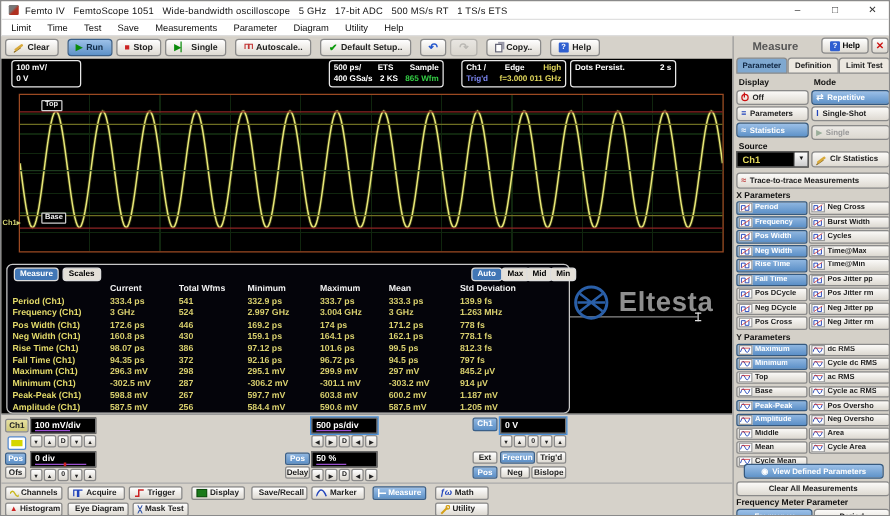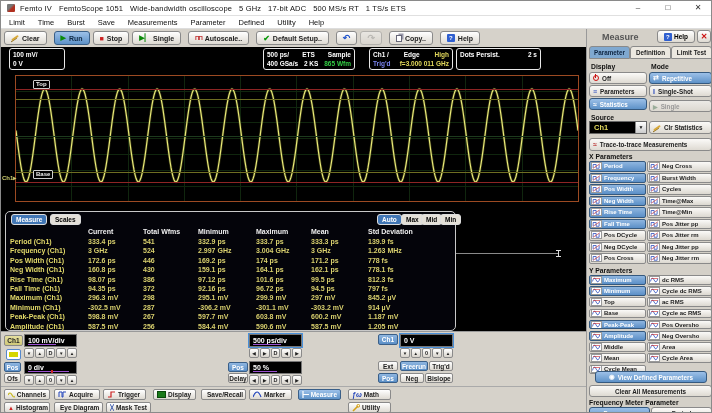--- a/index.html
+++ b/index.html
@@ -125,25 +125,25 @@
       <span class="winbtn">–</span>
       <span class="winbtn">□</span>
       <span class="winbtn">✕</span>
     </span>
   </div>
 
   <div class="menubar">
 
   <span class="menu-item">Limit</span>
       <span class="menu-item">Time</span>
-      <span class="menu-item">Burst</span>
+      <span class="menu-item">Test</span>
       <span class="menu-item">Save</span>
       <span class="menu-item">Measurements</span>
       <span class="menu-item">Parameter</span>
-      <span class="menu-item">Defined</span>
+      <span class="menu-item">Diagram</span>
       <span class="menu-item">Utility</span>
       <span class="menu-item">Help</span>
     </div>
 
   <div class="toolbar">
     <button class="tbtn">
         <span class="icon-broom"></span>
         <span>Clear</span>
       </button>
     <button class="tbtn active" style="margin-left:4px;">
@@ -355,20 +355,27 @@
             <span class="tc">587.5 mV</span>
             <span class="tc">256</span>
             <span class="tc">584.4 mV</span>
             <span class="tc">590.6 mV</span>
             <span class="tc">587.5 mV</span>
             <span class="tc">1.205 mV</span>
           </div>
         </div>
     </div>
 
+    <div class="logo">
+      <svg width="32" height="32" viewBox="0 0 32 32">
+        <circle cx="16" cy="16" r="12.5" fill="none" stroke="#2a5fa8" stroke-width="2.4"></circle>
+        <path d="M7 9 L25 23 M25 9 L7 23 M5 16 H27" fill="none" stroke="#2a5fa8" stroke-width="2"></path>
+      </svg>
+      <span class="logo-text">Eltesta</span>
+    </div>
   </div>
 
   <div class="controls">
     <button class="cbtn ch" style="left:3px; top:3px; width:19px; height:11px;">Ch1</button>
     <span class="chip" style="left:5px; top:17px; width:15px; height:11px;">
         <i></i>
       </span>
     <div class="disp" style="left:23px; top:2px; width:53px; height:13px;"><span>100 mV/div</span><span class="slider"></span></div>
     <div class="spin" style="left:23px; top:16px; width:53px;">
       <b>▼</b>

